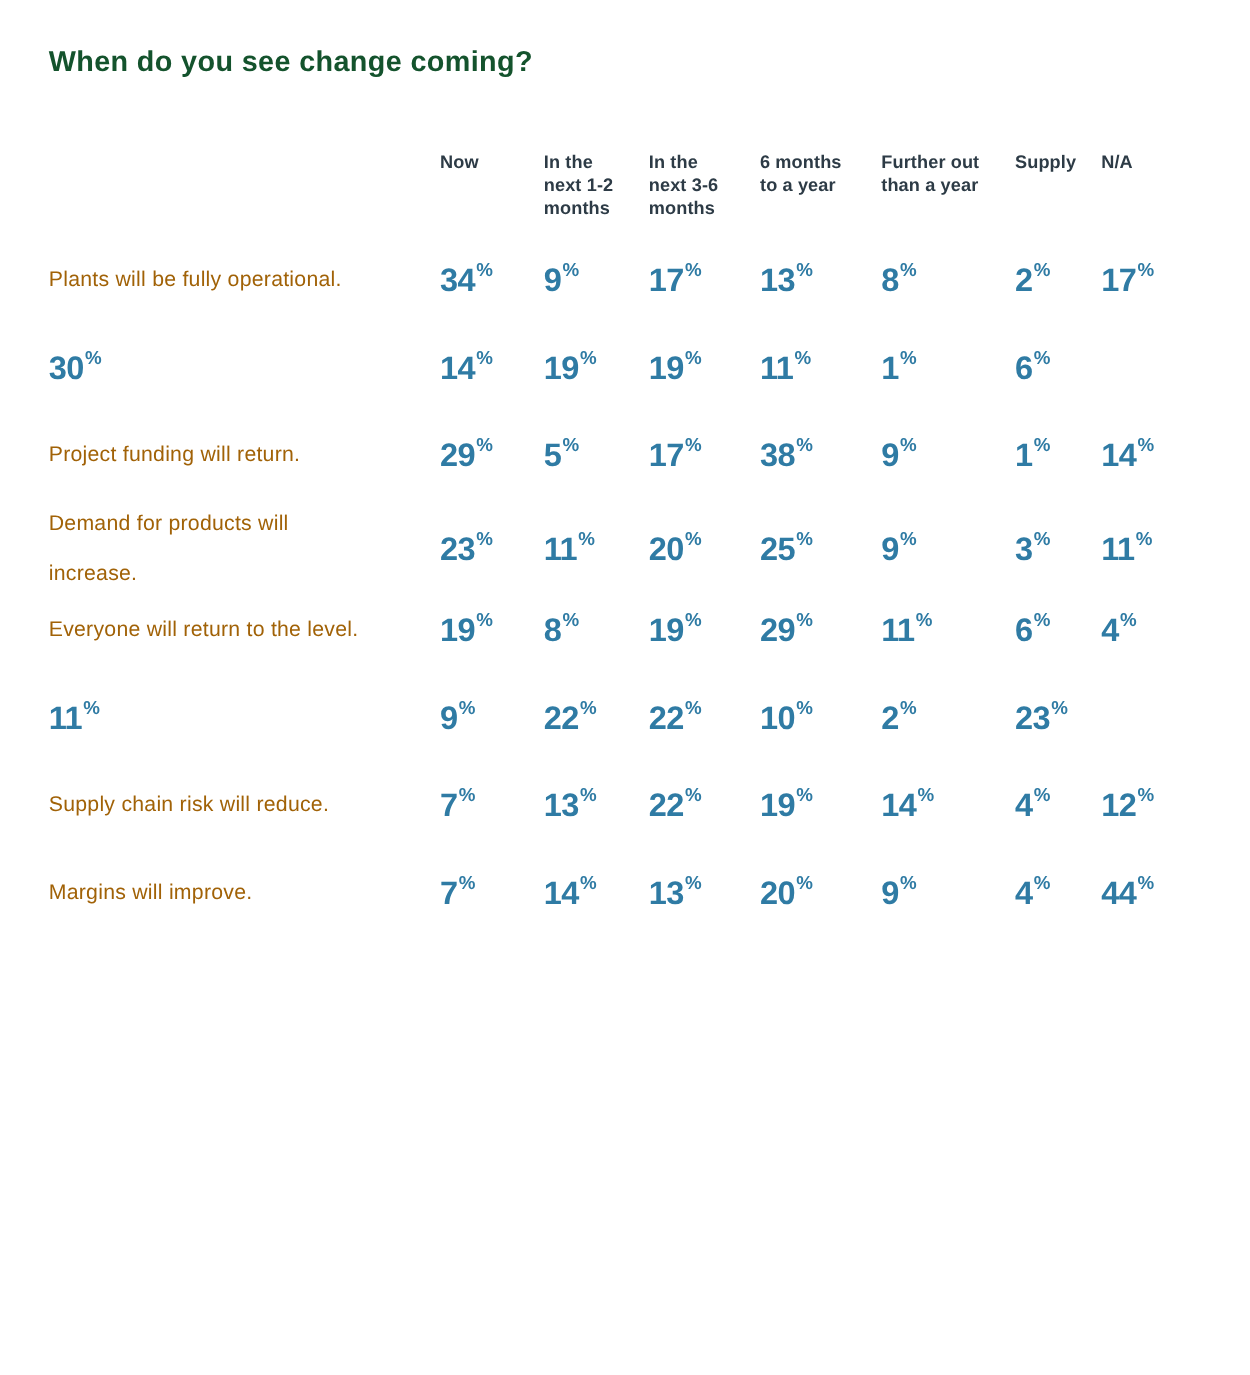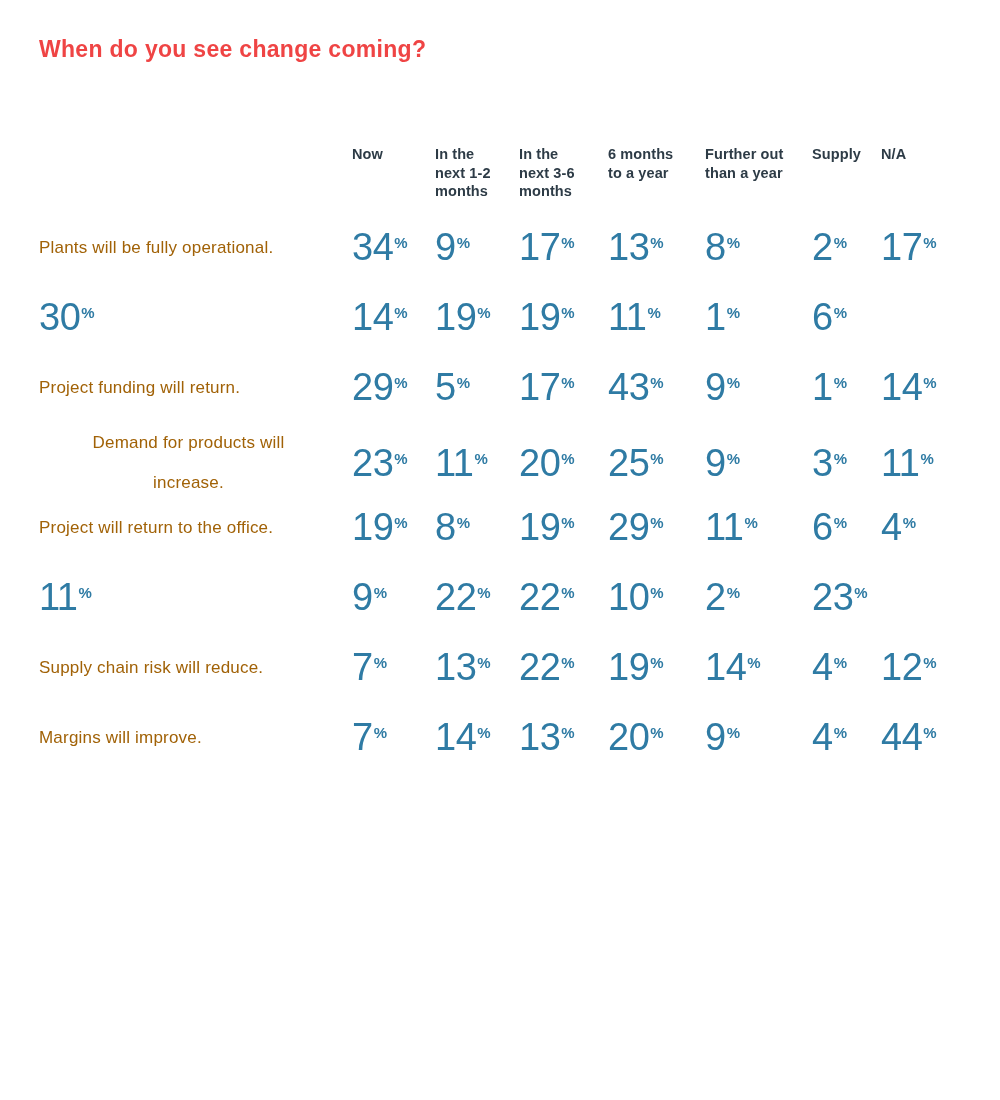--- a/index.html
+++ b/index.html
@@ -12,33 +12,33 @@
     position: relative;
     width: 1000px;
     height: 1100px;
     background: #ffffff;
     overflow: hidden;
   }
   .content {
     padding: 36px 0 0 39px;
   }
   .title {
-    color: #ef4444;
+    color: #14532d;
     font-size: 23px;
     font-weight: 700;
     letter-spacing: 0.3px;
     margin: 0;
   }
   .grid-row {
     display: grid;
     grid-template-columns: 313px 83px 84px 89px 97px 107px 69px 80px;
     align-items: center;
   }
   .header-row {
-    margin-top: 82px;
+    margin-top: 58px;
     align-items: start;
   }
   .header-cell {
     color: #2d3b46;
     font-size: 14.5px;
     font-weight: 700;
     line-height: 1.28;
     white-space: pre-line;
     letter-spacing: 0.1px;
     padding-right: 6px;
@@ -53,29 +53,28 @@
     color: #a16207;
     font-size: 17px;
     font-weight: 500;
     line-height: 1.3;
     white-space: pre-line;
     letter-spacing: 0.2px;
     padding-right: 14px;
   }
   .row-label.tall {
     line-height: 2.4;
-    text-align: center;
   }
   .cell {
     white-space: nowrap;
   }
   .num {
     color: #2f7ba4;
-    font-size: 38px;
-    font-weight: 400;
+    font-size: 26px;
+    font-weight: 700;
     letter-spacing: -0.5px;
   }
   .pct {
     color: #2f7ba4;
     font-size: 15px;
     font-weight: 700;
     vertical-align: 12px;
     margin-left: 1px;
   }
 </style>
@@ -125,40 +124,40 @@
         <div class="cell"><span class="num">11</span><span class="pct">%</span></div>
         <div class="cell"><span class="num">1</span><span class="pct">%</span></div>
         <div class="cell"><span class="num">6</span><span class="pct">%</span></div>
       </div>
 
       <div class="grid-row data-row">
         <div class="row-label">Project funding will return.</div>
         <div class="cell"><span class="num">29</span><span class="pct">%</span></div>
         <div class="cell"><span class="num">5</span><span class="pct">%</span></div>
         <div class="cell"><span class="num">17</span><span class="pct">%</span></div>
-        <div class="cell"><span class="num">43</span><span class="pct">%</span></div>
+        <div class="cell"><span class="num">38</span><span class="pct">%</span></div>
         <div class="cell"><span class="num">9</span><span class="pct">%</span></div>
         <div class="cell"><span class="num">1</span><span class="pct">%</span></div>
         <div class="cell"><span class="num">14</span><span class="pct">%</span></div>
       </div>
 
       <div class="grid-row data-row">
         <div class="row-label tall">Demand for products will
 increase.</div>
         <div class="cell"><span class="num">23</span><span class="pct">%</span></div>
         <div class="cell"><span class="num">11</span><span class="pct">%</span></div>
         <div class="cell"><span class="num">20</span><span class="pct">%</span></div>
         <div class="cell"><span class="num">25</span><span class="pct">%</span></div>
         <div class="cell"><span class="num">9</span><span class="pct">%</span></div>
         <div class="cell"><span class="num">3</span><span class="pct">%</span></div>
         <div class="cell"><span class="num">11</span><span class="pct">%</span></div>
       </div>
 
       <div class="grid-row data-row">
-        <div class="row-label">Project will return to the office.</div>
+        <div class="row-label">Everyone will return to the level.</div>
         <div class="cell"><span class="num">19</span><span class="pct">%</span></div>
         <div class="cell"><span class="num">8</span><span class="pct">%</span></div>
         <div class="cell"><span class="num">19</span><span class="pct">%</span></div>
         <div class="cell"><span class="num">29</span><span class="pct">%</span></div>
         <div class="cell"><span class="num">11</span><span class="pct">%</span></div>
         <div class="cell"><span class="num">6</span><span class="pct">%</span></div>
         <div class="cell"><span class="num">4</span><span class="pct">%</span></div>
       </div>
 
       <div class="grid-row data-row">

